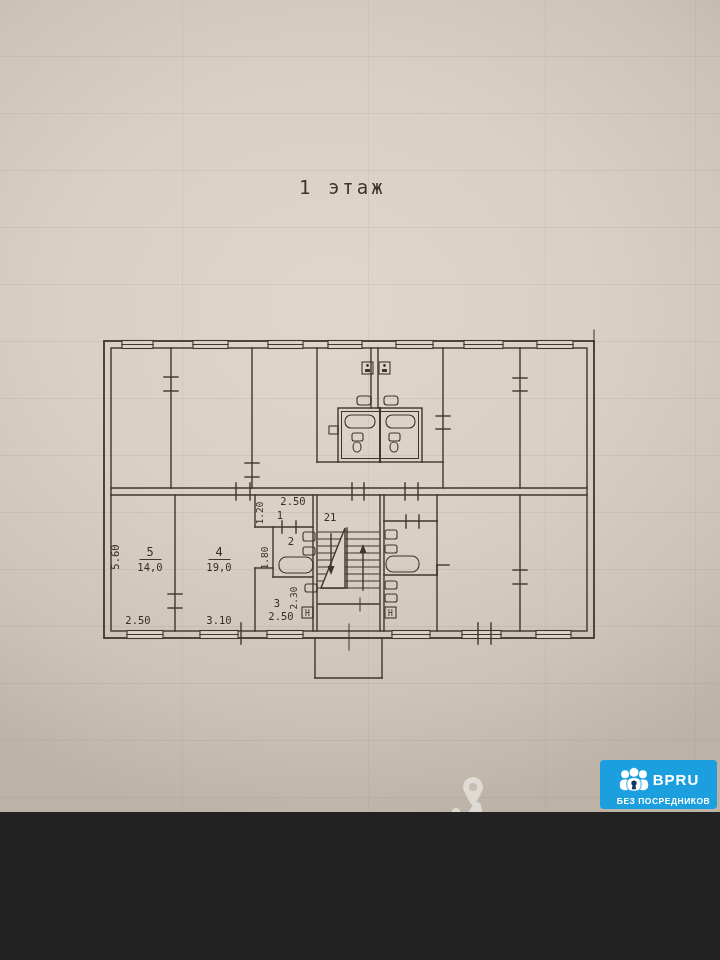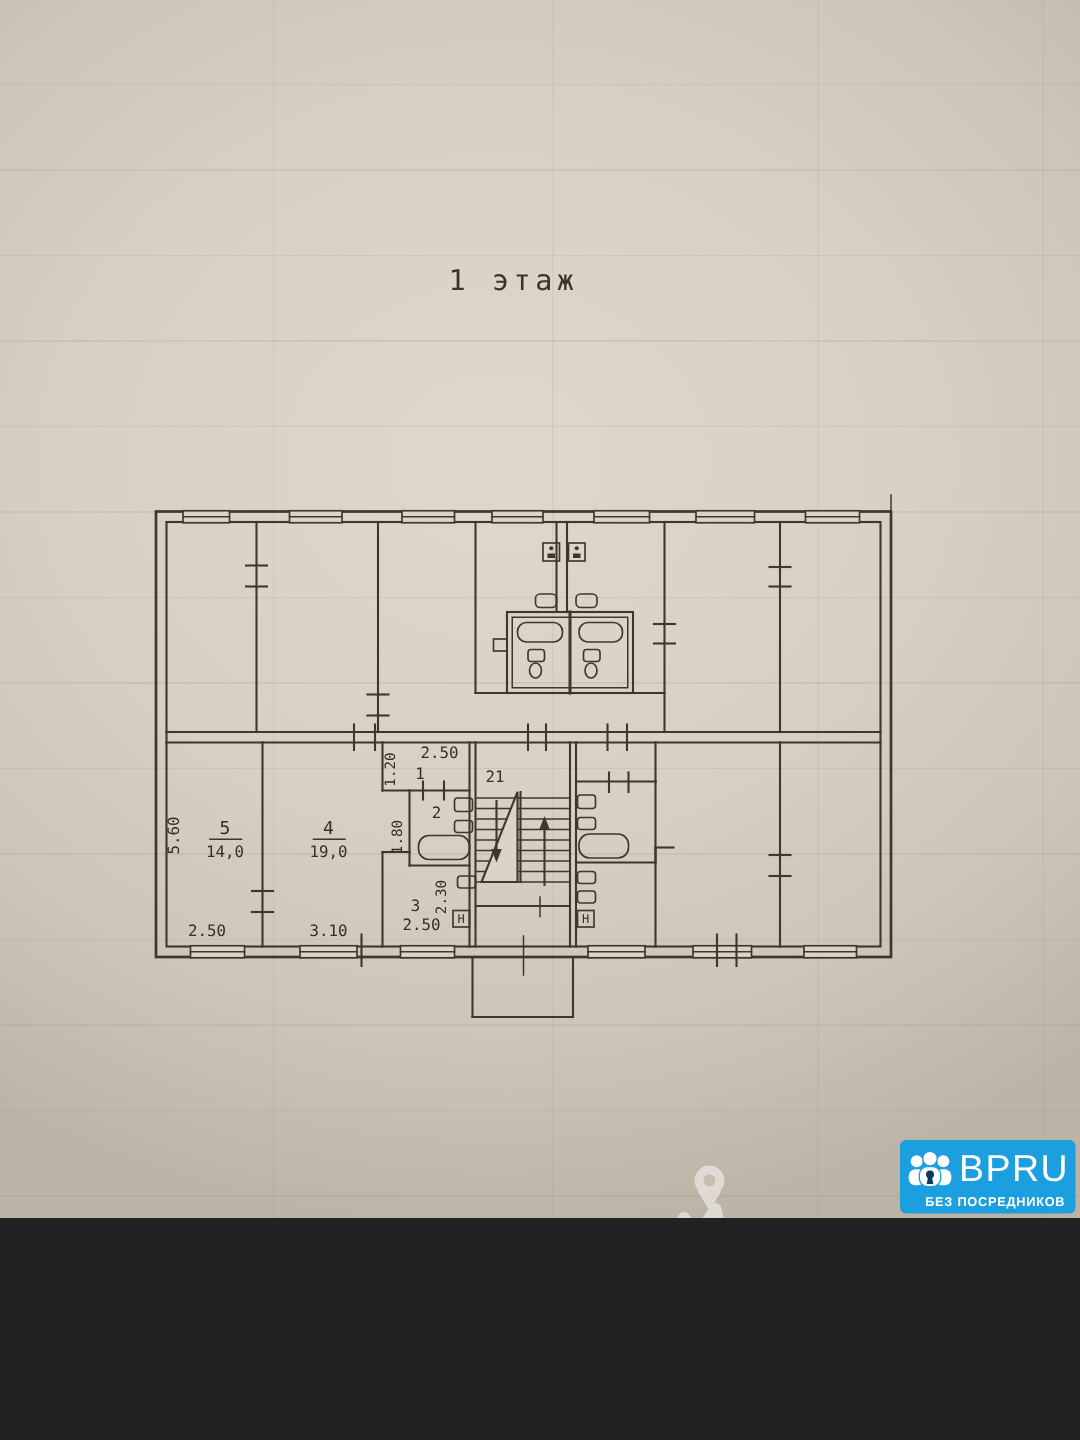--- a/index.html
+++ b/index.html
@@ -46,21 +46,21 @@
     font-size:29px;font-weight:bold;letter-spacing:1px;
     color:rgba(255,255,255,0.52);line-height:1;
   }
   
   .badge{
     position:absolute;right:3px;bottom:3px;width:117px;height:49px;
     background:#1c9fdf;border-radius:4px;color:#fff;
     display:flex;flex-direction:column;align-items:center;justify-content:center;
   }
   .badge-row{display:flex;align-items:center;gap:3px;margin-top:2px;}
-  .badge-brand{font-size:25px;font-weight:normal;letter-spacing:1px;line-height:1;}
+  .badge-brand{font-size:15px;font-weight:bold;letter-spacing:1px;line-height:1;}
   .badge-tagline{font-size:8.5px;letter-spacing:0.5px;margin-top:3px;font-weight:bold;padding-left:10px;}
 </style>
 </head>
 <body>
 
 <div class="photo">
   <div class="ruling"></div>
   <div class="vline" style="left:182px"></div>
   <div class="vline" style="left:368px"></div>
   <div class="vline" style="left:545px"></div>

